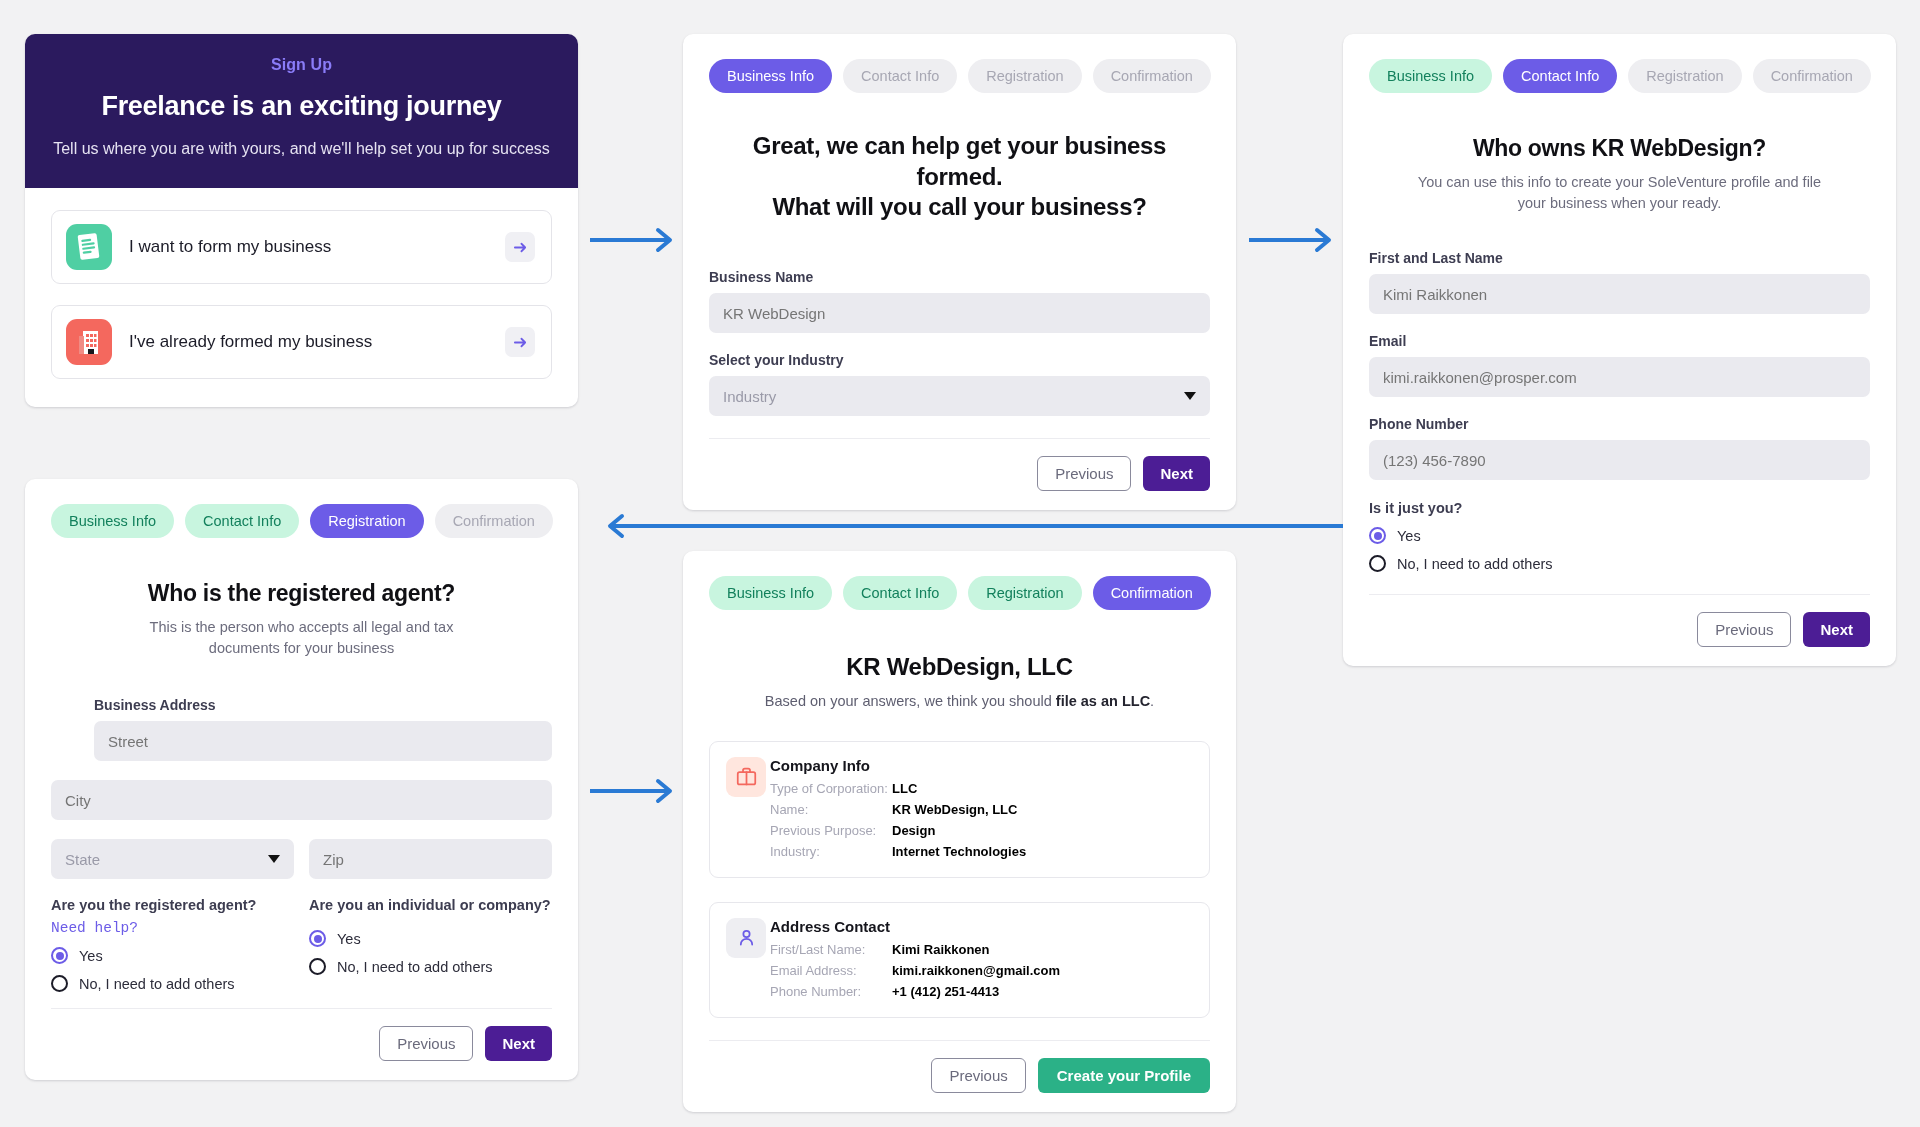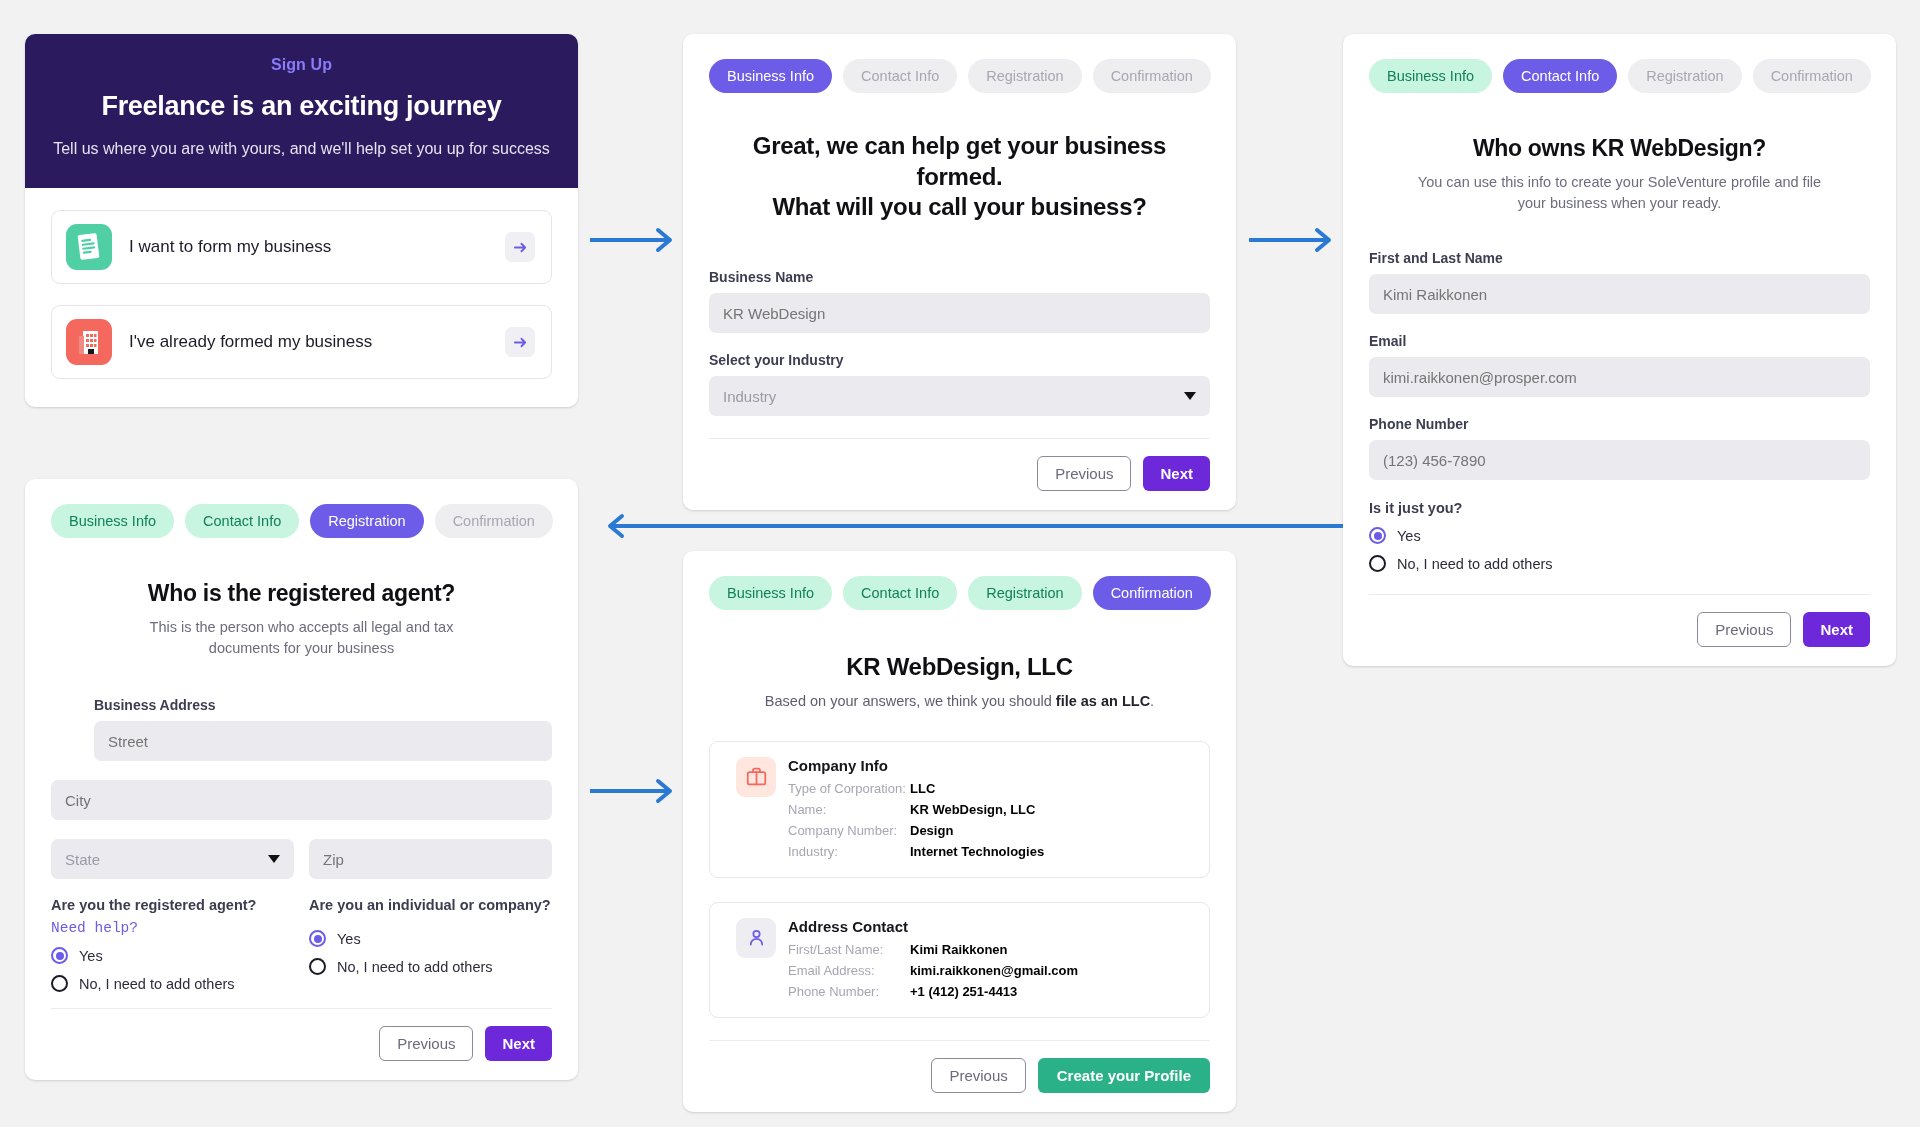--- a/index.html
+++ b/index.html
@@ -98,42 +98,42 @@
   .divider { border-top: 1px solid #ececf0; margin-top: 22px; }
   .footer-bar {
     display: flex; justify-content: flex-end; gap: 12px;
     padding: 17px 26px 19px;
   }
   .btn {
     border-radius: 6px; font-size: 15px; padding: 8px 17px; cursor: pointer;
     font-family: inherit; border: none;
   }
   .btn-prev { background: #fff; border: 1px solid #8a8a9c; color: #6a6a7c; }
-  .btn-next { background: #6d28d9; color: #fff; font-weight: bold; }
+  .btn-next { background: #4c1d95; color: #fff; font-weight: bold; }
   .btn-green { background: #2bb187; color: #fff; font-weight: bold; padding: 9px 19px; }
 
   
   .radio-q { font-size: 14.5px; font-weight: bold; color: #3d3d51; }
   .need-help { font-size: 14.5px; color: #6c5ce7; margin-top: 7px; cursor: pointer; font-family: Liberation Mono, monospace; }
   .radio-row { display: flex; align-items: center; gap: 11px; margin-top: 11px; cursor: pointer; }
   .radio {
     width: 17px; height: 17px; border-radius: 50%; flex: none;
     border: 2px solid #1c1c28; background: #fff;
     display: flex; align-items: center; justify-content: center;
   }
   .radio.on { border-color: #6c5ce7; }
   .radio.on::after {
     content: ""; width: 8px; height: 8px; border-radius: 50%; background: #6c5ce7;
   }
   .radio-text { font-size: 14.5px; color: #2c2c3a; }
 
   
   .info-panel {
     border: 1px solid #e7e7ec; border-radius: 9px;
-    display: flex; gap: 12px; padding: 15px 26px;
+    display: flex; gap: 4px; padding: 15px 16px;
   }
   .info-icon {
     width: 40px; height: 40px; border-radius: 9px; flex: none;
     display: flex; align-items: center; justify-content: center;
   }
   .info-icon.peach { background: #ffe6de; }
   .info-icon.grey  { background: #eeeef2; }
   .info-head { font-size: 15px; font-weight: bold; color: #15151c; margin-bottom: 4px; }
   .kv { display: flex; font-size: 13px; line-height: 1.62; }
   .kv-k { color: #a6a6b4; width: 122px; flex: none; }
@@ -380,21 +380,21 @@
           <div class="info-head">Company Info</div>
           <div class="kv">
             <span class="kv-k">Type of Corporation:</span>
             <span class="kv-v">LLC</span>
           </div>
           <div class="kv">
             <span class="kv-k">Name:</span>
             <span class="kv-v">KR WebDesign, LLC</span>
           </div>
           <div class="kv">
-            <span class="kv-k">Company Number:</span>
+            <span class="kv-k">Previous Purpose:</span>
             <span class="kv-v">Design</span>
           </div>
           <div class="kv">
             <span class="kv-k">Industry:</span>
             <span class="kv-v">Internet Technologies</span>
           </div>
         </div>
       </div>
 
       <div class="info-panel" style="margin-top:24px;">

